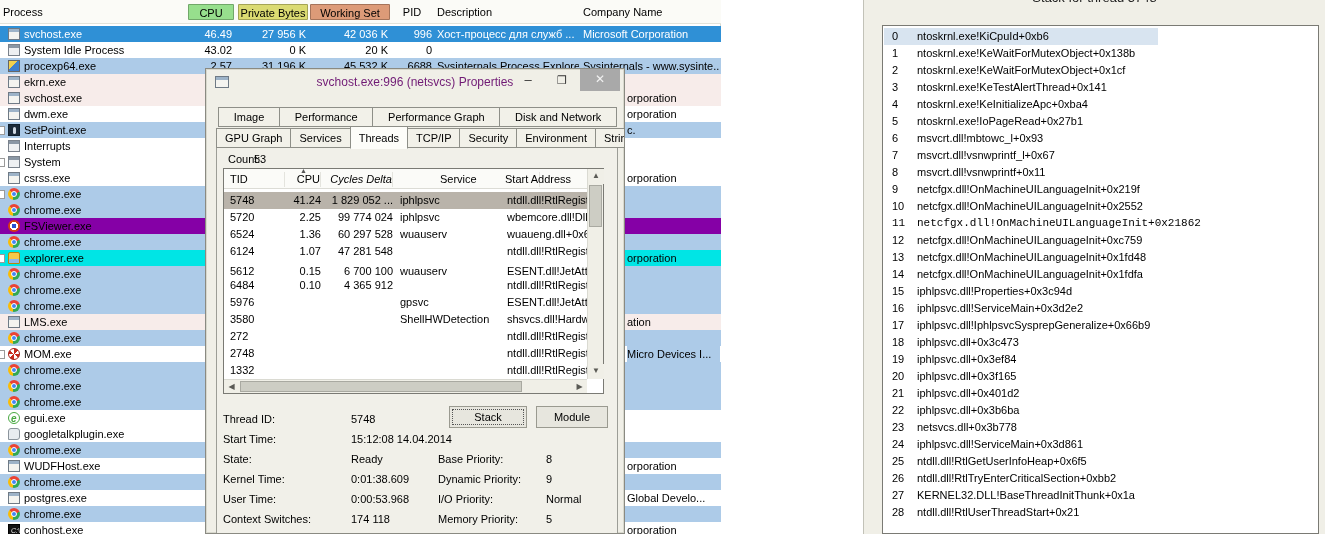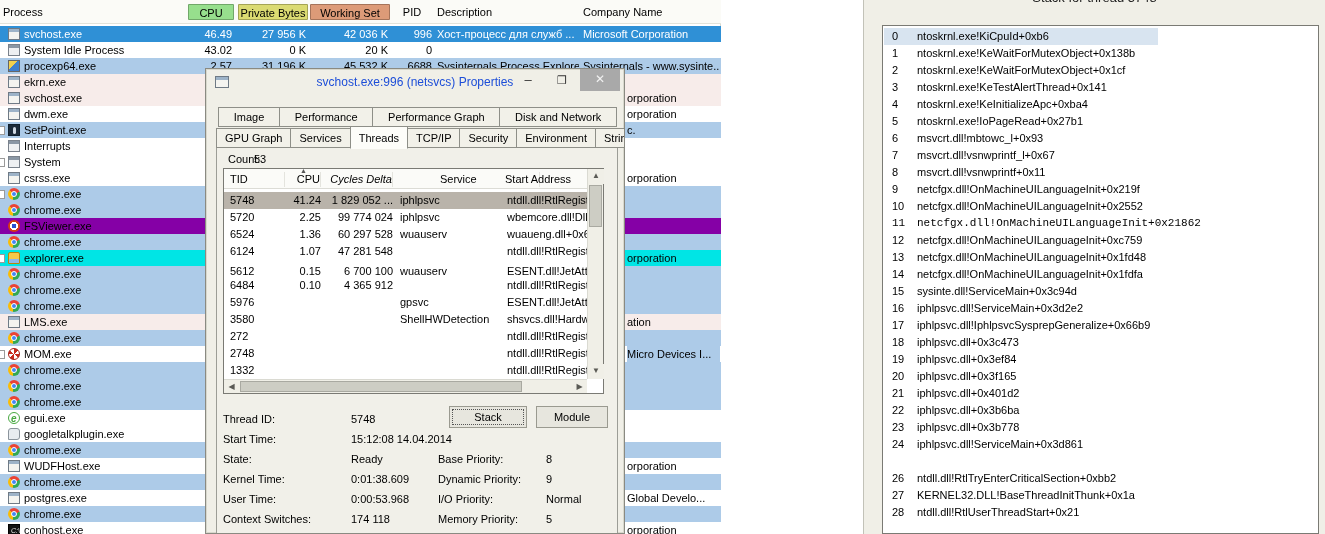--- a/index.html
+++ b/index.html
@@ -53,21 +53,21 @@
   .i-mom { border-radius:50%; background:conic-gradient(#c92a1e 0 45deg,#fff 45deg 90deg,#c92a1e 90deg 135deg,#fff 135deg 180deg,#c92a1e 180deg 225deg,#fff 225deg 270deg,#c92a1e 270deg 315deg,#fff 315deg 360deg); border:1px solid #a82015; }
   .i-egui { border-radius:50%; background:#fff; border:1px solid #49a942; }
   .i-egui .dot { display:block; left:2px; top:0px; width:8px; height:11px; color:#49a942; font-weight:bold; font-size:10px; line-height:11px; }
   .i-gtalk { background:#e8ecf0; border:1px solid #8b949c; border-radius:3px 3px 3px 0; }
   .i-conhost { background:#111; border:1px solid #000; }
   .i-conhost .dot { display:block; left:2px; top:1px; width:8px; height:10px; color:#e8e8e8; font-size:7px; line-height:10px; }
   
   #dialog { position:absolute; left:205px; top:68px; width:420px; height:466px; background:#f0efe7; border:1px solid #8a8a82; box-shadow:0 0 0 1px #d8d8cd inset; z-index:10; overflow:hidden; }
   #dlg-titlebar { position:absolute; left:0; top:0; width:100%; height:27px; }
   #dlg-icon { position:absolute; left:9px; top:7px; width:14px; height:12px; background:#e8e8e4 linear-gradient(#9db3c8 0 3px,#f4f4f0 3px 100%); border:1px solid #6f7a85; }
-  #dlg-title { position:absolute; left:0; top:6px; width:100%; text-align:center; font-size:12px; color:#1d4ed8; }
+  #dlg-title { position:absolute; left:0; top:6px; width:100%; text-align:center; font-size:12px; color:#701a75; }
   #btn-min { position:absolute; right:82px; top:2px; width:28px; height:20px; text-align:center; line-height:18px; font-size:13px; color:#333; }
   #btn-max { position:absolute; right:48px; top:2px; width:28px; height:20px; text-align:center; line-height:19px; font-size:11px; color:#333; }
   #btn-close { position:absolute; right:4px; top:0px; width:40px; height:22px; background:#a9a9a9; color:#f2f2f2; text-align:center; line-height:21px; font-size:12px; }
   
   #tabs1 { position:absolute; left:12px; top:38px; width:398px; display:flex; }
   #tabs2 { position:absolute; left:10px; top:59px; width:402px; display:flex; }
   .tab { border:1px solid #8e8f88; background:#f2f1e9; padding:0 8px; height:20px; line-height:19px; text-align:center; white-space:nowrap; margin-right:-1px; flex:1 1 auto; }
   .tab.active { background:#fdfdf9; height:23px; margin-top:-2px; border-bottom:1px solid #fdfdf9; position:relative; z-index:3; line-height:23px; }
   #pane { position:absolute; left:10px; top:79px; width:402px; height:386px; border:1px solid #9c9d96; border-top:none; background:#f1f0e9; }
   
@@ -525,21 +525,21 @@
         <div class="srow" style="top: 223px;">
           <span class="s-num">13</span>
           <span class="s-txt">netcfgx.dll!OnMachineUILanguageInit+0x1fd48</span>
         </div>
         <div class="srow" style="top: 240px;">
           <span class="s-num">14</span>
           <span class="s-txt">netcfgx.dll!OnMachineUILanguageInit+0x1fdfa</span>
         </div>
         <div class="srow" style="top: 257px;">
           <span class="s-num">15</span>
-          <span class="s-txt">sysinte.dll!ServiceMain+0x3c94d</span>
+          <span class="s-txt">iphlpsvc.dll!Properties+0x3c94d</span>
         </div>
         <div class="srow" style="top: 274px;">
           <span class="s-num">16</span>
           <span class="s-txt">iphlpsvc.dll!ServiceMain+0x3d2e2</span>
         </div>
         <div class="srow" style="top: 291px;">
           <span class="s-num">17</span>
           <span class="s-txt">iphlpsvc.dll!IphlpsvcSysprepGeneralize+0x66b9</span>
         </div>
         <div class="srow" style="top: 308px;">
@@ -557,26 +557,30 @@
         <div class="srow" style="top: 359px;">
           <span class="s-num">21</span>
           <span class="s-txt">iphlpsvc.dll+0x401d2</span>
         </div>
         <div class="srow" style="top: 376px;">
           <span class="s-num">22</span>
           <span class="s-txt">iphlpsvc.dll+0x3b6ba</span>
         </div>
         <div class="srow" style="top: 393px;">
           <span class="s-num">23</span>
-          <span class="s-txt">iphlpsvc.dll+0x3b778</span>
+          <span class="s-txt">netsvcs.dll+0x3b778</span>
         </div>
         <div class="srow" style="top: 410px;">
           <span class="s-num">24</span>
           <span class="s-txt">iphlpsvc.dll!ServiceMain+0x3d861</span>
         </div>
+        <div class="srow" style="top: 427px;">
+          <span class="s-num">25</span>
+          <span class="s-txt">ntdll.dll!RtlGetUserInfoHeap+0x6f5</span>
+        </div>
         <div class="srow" style="top: 444px;">
           <span class="s-num">26</span>
           <span class="s-txt">ntdll.dll!RtlTryEnterCriticalSection+0xbb2</span>
         </div>
         <div class="srow" style="top: 461px;">
           <span class="s-num">27</span>
           <span class="s-txt">KERNEL32.DLL!BaseThreadInitThunk+0x1a</span>
         </div>
         <div class="srow" style="top: 478px;">
           <span class="s-num">28</span>

